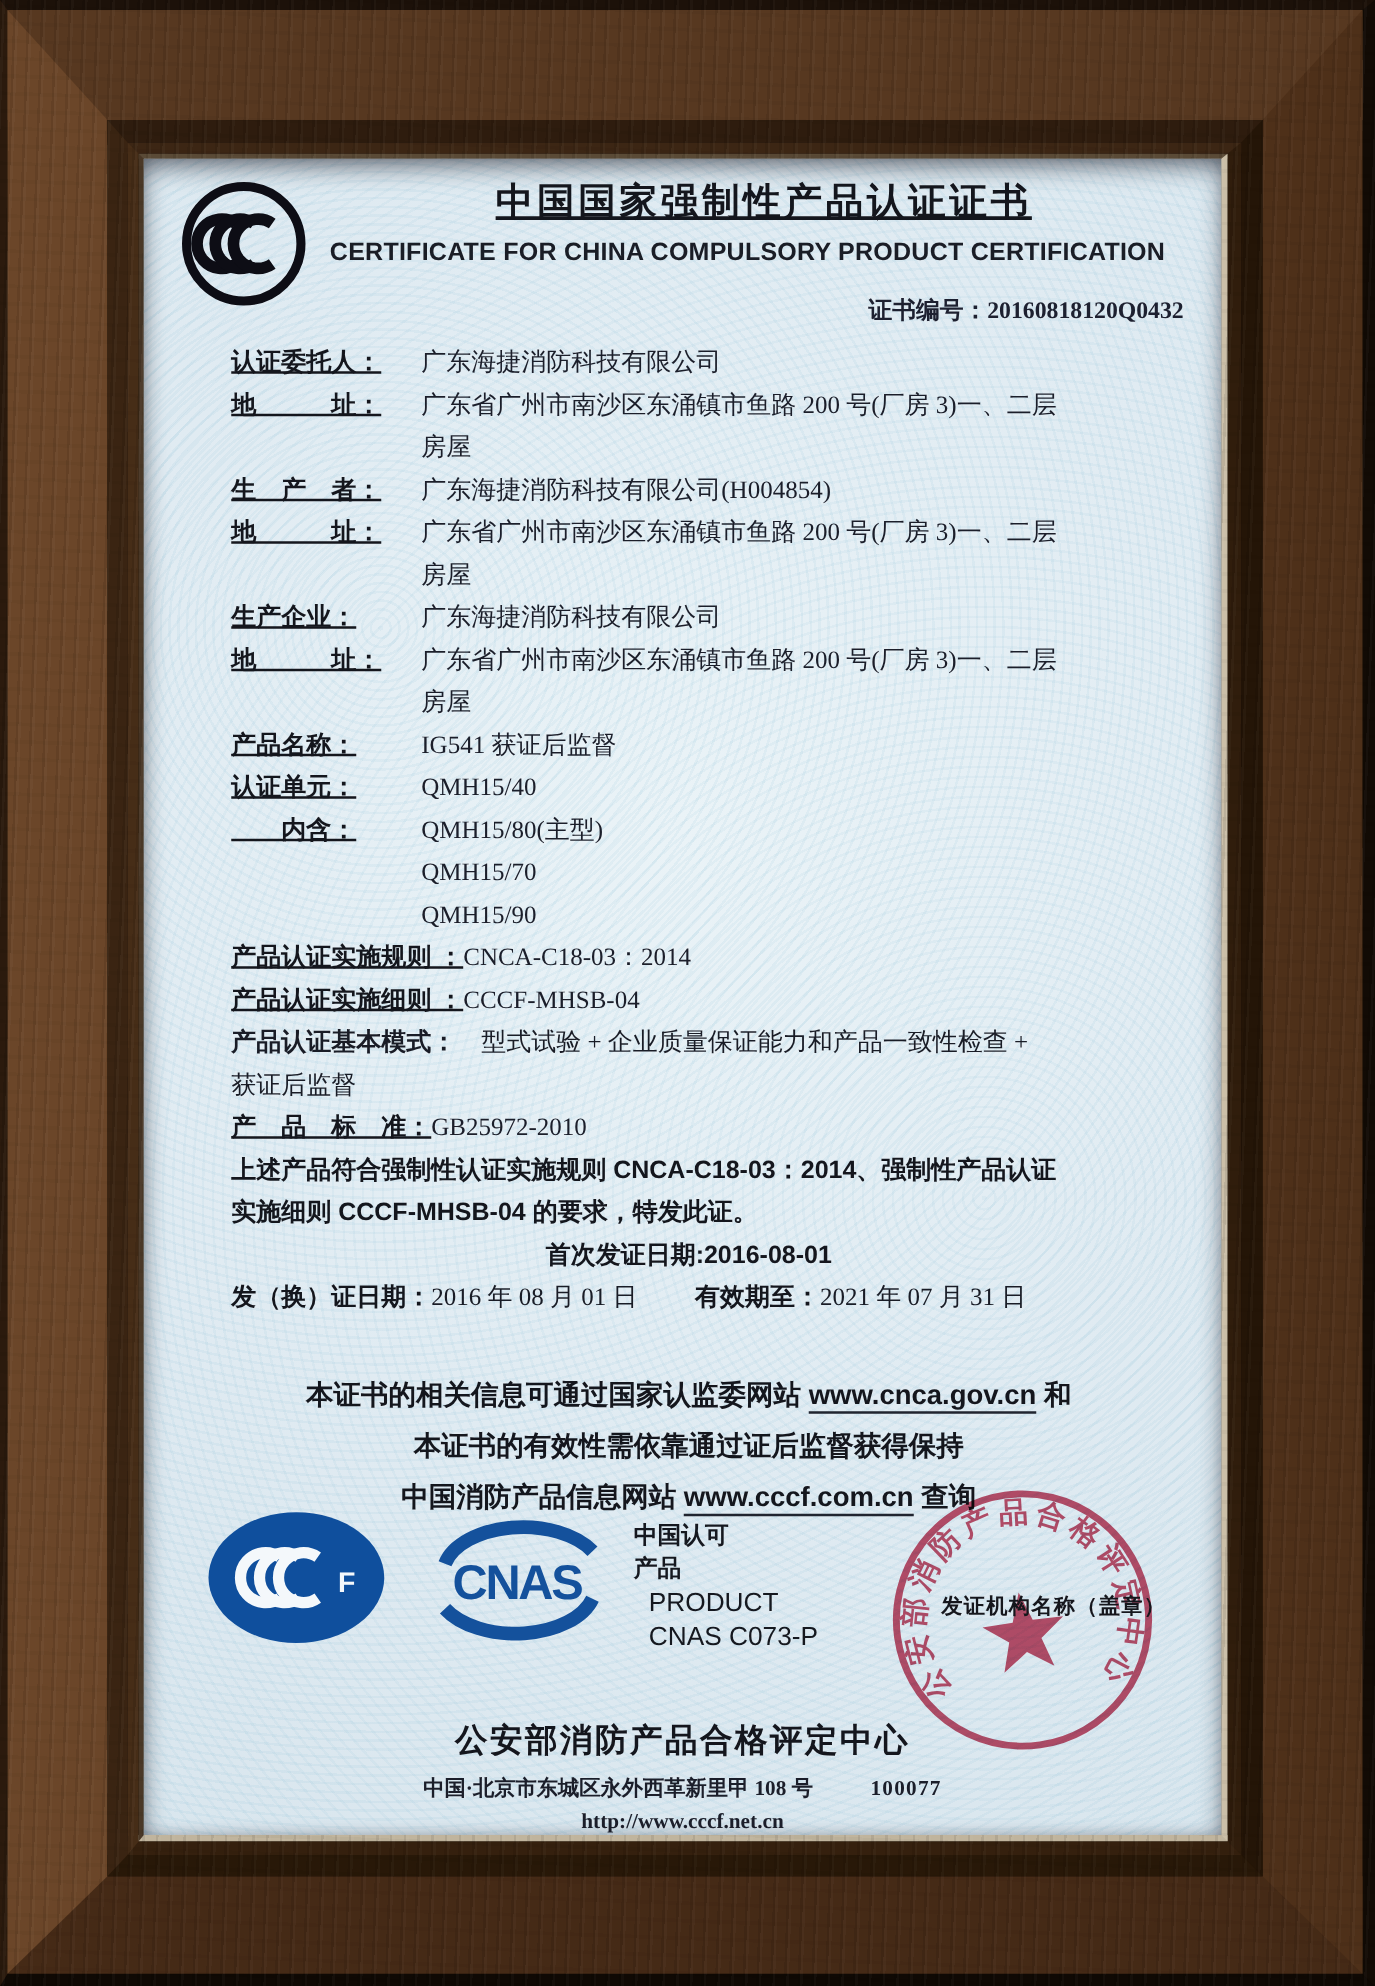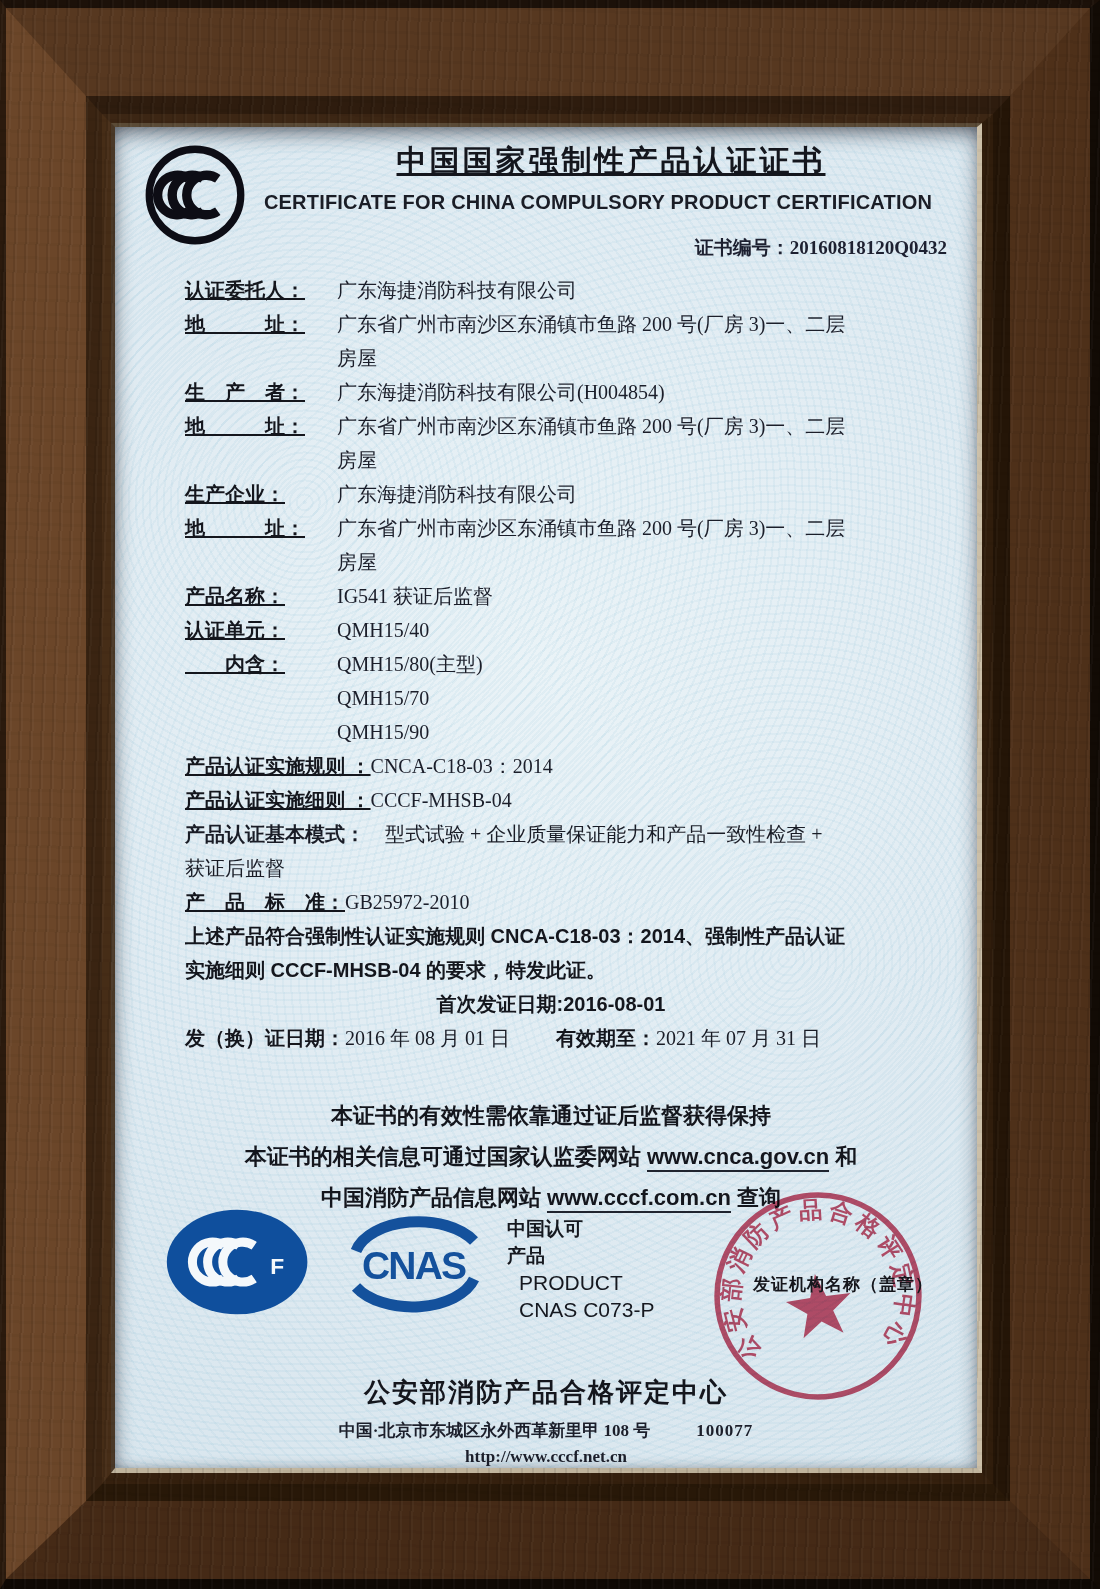--- a/index.html
+++ b/index.html
@@ -162,22 +162,22 @@
 实施细则 CCCF-MHSB-04 的要求，特发此证。</div>
 
       <div class="center-line">首次发证日期:2016-08-01</div>
 
       <div id="dateline">
         <span><span class="lbl2">发（换）证日期：</span><span class="serif">2016 年 08 月 01 日</span></span>
         <span><span class="lbl2">有效期至：</span><span class="serif">2021 年 07 月 31 日</span></span>
       </div>
 
       <div id="notes">
+        <div><span>本证书的相关信息可通过国家认监委网站 </span><span class="url">www.cnca.gov.cn</span><span> 和</span></div>
         <div>本证书的有效性需依靠通过证后监督获得保持</div>
-        <div><span>本证书的相关信息可通过国家认监委网站 </span><span class="url">www.cnca.gov.cn</span><span> 和</span></div>
         <div><span>中国消防产品信息网站 </span><span class="url">www.cccf.com.cn</span><span> 查询</span></div>
       </div>
     </div>
 
     <svg id="cccf-logo" width="152" height="118" viewBox="0 0 160 120">
       <ellipse cx="78" cy="58" rx="74" ry="55" fill="#0f4f9d"></ellipse>
       <path d="M64,40.8 A21,21 0 1 0 64,75.2" fill="none" stroke="#f4f8fb" stroke-width="9.5"></path>
       <path d="M80,40.8 A21,21 0 1 0 80,75.2" fill="none" stroke="#f4f8fb" stroke-width="9.5"></path>
       <path d="M96,40.8 A21,21 0 1 0 96,75.2" fill="none" stroke="#f4f8fb" stroke-width="9.5"></path>
       <text x="113" y="70" font-size="24" font-weight="bold" fill="#f4f8fb" font-family="Liberation Sans, sans-serif">F</text>

